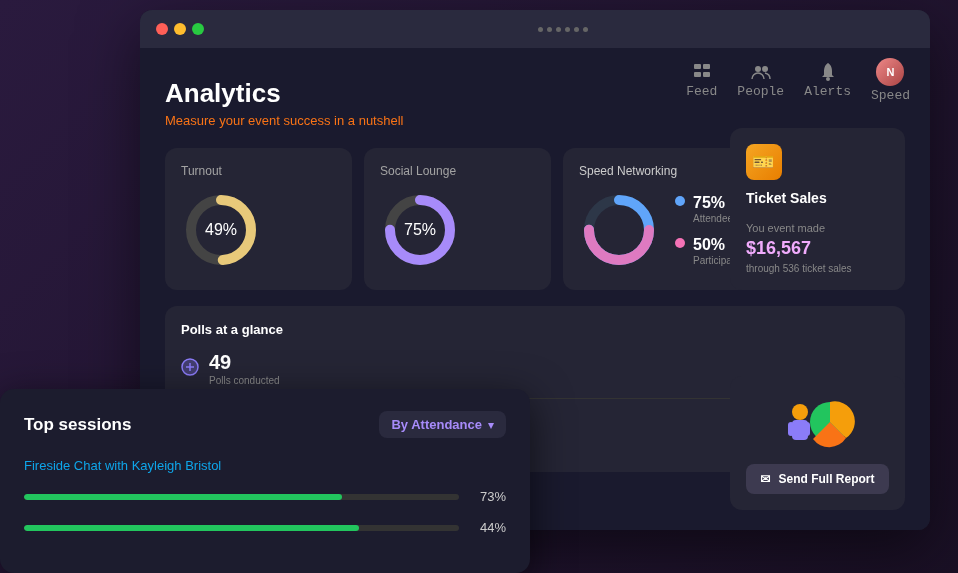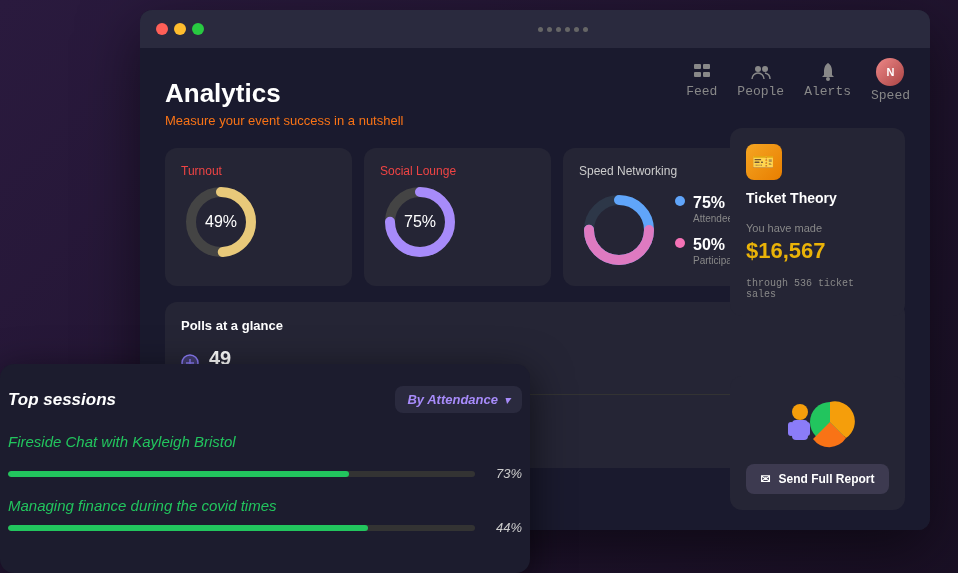--- a/index.html
+++ b/index.html
@@ -160,22 +160,22 @@
 
     .metric-card {
       background: #252535;
       border-radius: 12px;
       padding: 16px;
       flex: 1;
     }
 
     .metric-card-title {
       font-size: 12px;
-      color: #ef4444;
-      margin-bottom: 4px;
+      color: #a3a3a3;
+      margin-bottom: 12px;
     }
 
     .donut-svg {
       transform: rotate(-90deg);
     }
 
     .donut-label {
       position: absolute;
       font-size: 16px;
       font-weight: 400;
@@ -264,30 +264,29 @@
       margin-bottom: 16px;
     }
 
     .ticket-made-text {
       font-size: 11px;
       color: #888;
       margin-bottom: 4px;
     }
 
     .ticket-amount {
-      font-size: 22px;
+      font-size: 18px;
       font-weight: 700;
-      color: #eab308;
-      margin-bottom: 14px;
+      color: #f0abfc;
+      margin-bottom: 4px;
     }
 
     .ticket-through {
       font-size: 10px;
       color: #888;
-      font-family: Liberation Mono, monospace;
     }
 
     
     .bottom-row {
       display: flex;
       gap: 12px;
     }
 
     .polls-card {
       background: #252535;
@@ -372,24 +371,23 @@
     }
 
     
     .top-sessions-card {
       position: absolute;
       bottom: 0;
       left: 0;
       width: 530px;
       background: #1c1c2e;
       border-radius: 14px;
-      padding: 22px 8px;
+      padding: 22px 24px;
       box-shadow: 0 10px 40px rgba(0,0,0,0.6);
       z-index: 20;
-      font-style: italic;
     }
 
     .sessions-header {
       display: flex;
       justify-content: space-between;
       align-items: center;
       margin-bottom: 20px;
     }
 
     .sessions-title {
@@ -417,22 +415,22 @@
     .chevron-icon {
       color: #a78bfa;
       font-size: 12px;
     }
 
     .session-item {
       margin-bottom: 16px;
     }
 
     .session-name {
-      font-size: 15px;
-      color: #22c55e;
+      font-size: 13px;
+      color: #0ea5e9;
       margin-bottom: 6px;
     }
 
     .session-bar-row {
       display: flex;
       align-items: center;
       gap: 12px;
     }
 
     .session-bar-track {
@@ -619,22 +617,22 @@
                 <div class="poll-number">50</div>
                 <div class="poll-label">Average responses</div>
               </div>
             </div>
           </div>
         </div>
       </div>
 
       <div class="ticket-card">
         <div class="ticket-icon-wrap">🎫</div>
-        <div class="ticket-title">Ticket Theory</div>
-        <div class="ticket-made-text">You have made</div>
+        <div class="ticket-title">Ticket Sales</div>
+        <div class="ticket-made-text">You event made</div>
         <div class="ticket-amount">$16,567</div>
         <div class="ticket-through">through 536 ticket sales</div>
       </div>
 
       <div class="report-card">
 
         <div class="illustration">
           <svg width="80" height="65" viewBox="0 0 80 65" fill="none">
 
             <circle cx="52" cy="30" r="20" fill="#22c55e"></circle>
@@ -671,21 +669,20 @@
     <div class="session-item">
       <div class="session-bar-row">
         <div class="session-bar-track">
           <div class="session-bar-fill" style="width:73%"></div>
         </div>
         <span class="session-pct">73%</span>
       </div>
     </div>
 
     <div class="session-item">
-      <div class="session-name">Managing finance during the covid times</div>
       <div class="session-bar-row">
         <div class="session-bar-track">
           <div class="session-bar-fill" style="width:77%"></div>
         </div>
         <span class="session-pct">44%</span>
       </div>
     </div>
   </div>
 </div>
 

